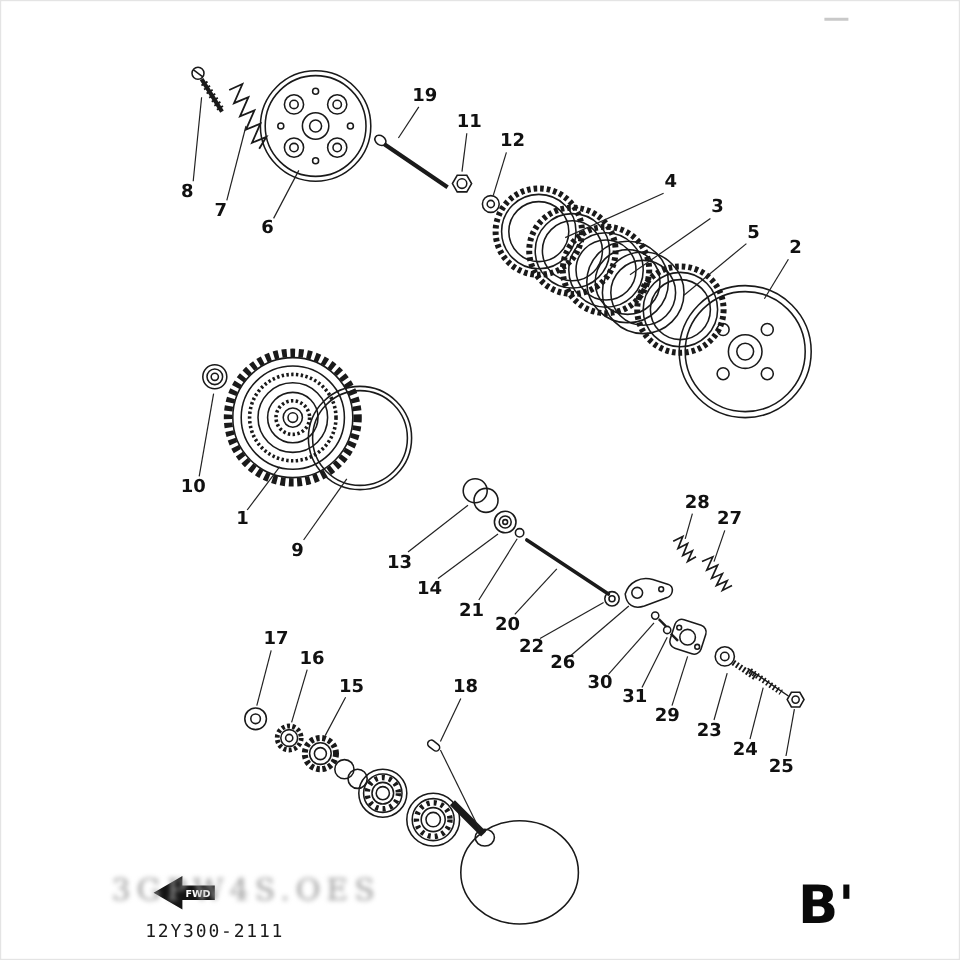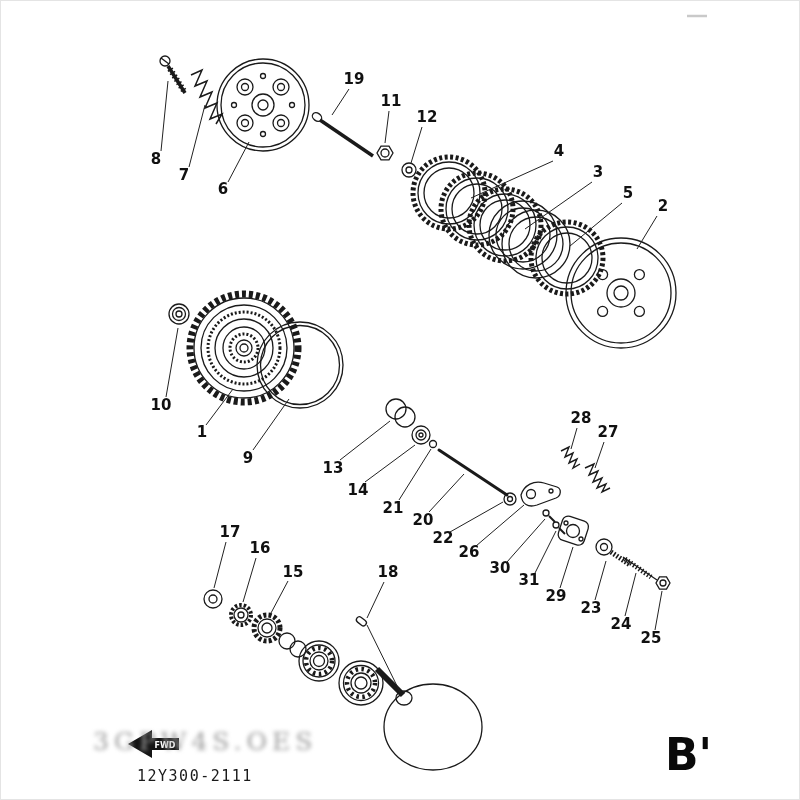--- a/index.html
+++ b/index.html
@@ -10,21 +10,21 @@
   }
   #diagram-svg{position:absolute;left:0;top:0;}
   #diagram-svg text{stroke:none;}
   .callout-num{font-family:"DejaVu Sans",sans-serif;font-size:15px;font-weight:600;fill:#111;}
   .fwd-text{font-family:"DejaVu Sans",sans-serif;font-size:8px;font-weight:700;fill:#ffffff;}
   #watermark{
     position:absolute;left:92px;top:726px;font-size:25px;letter-spacing:5px;
     color:#9b9b9b;filter:blur(2px);font-family:"DejaVu Serif",serif;user-select:none;
   }
   #code{
-    position:absolute;left:136px;top:766px;color:#1a1a1a;
+    position:absolute;left:120px;top:766px;color:#1a1a1a;
     font-family:"DejaVu Sans Mono",monospace;font-size:15px;letter-spacing:1.5px;
   }
   #page-marker{
     position:absolute;left:664px;top:732px;color:#0a0a0a;
     font-family:"DejaVu Sans",sans-serif;font-size:44px;font-weight:700;line-height:1;
   }
 </style>
 </head>
 <body>
 

